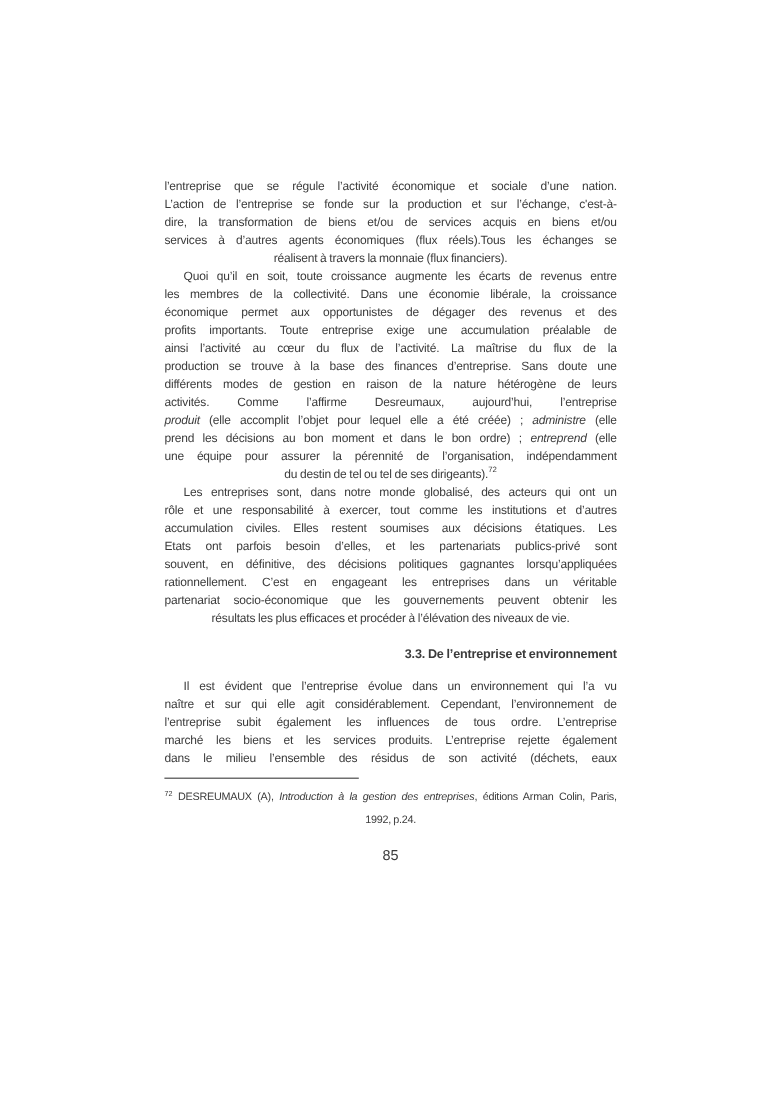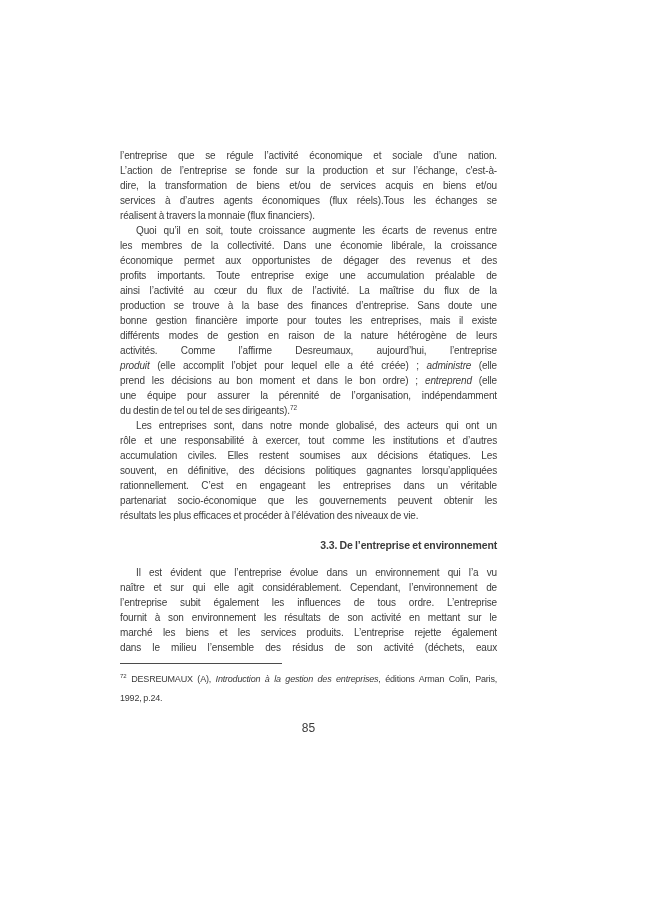--- a/index.html
+++ b/index.html
@@ -6,31 +6,31 @@
   .page {
     position: relative;
     width: 650px;
     height: 920px;
     background: #ffffff;
     overflow: hidden;
     font-family: "Liberation Sans", sans-serif;
   }
   .text-block {
     position: absolute;
-    left: 120px;
+    left: 137px;
     top: 148px;
     width: 377px;
     color: #3b3b3b;
     font-size: 10px;
     line-height: 15px;
     letter-spacing: -0.15px;
     word-spacing: -0.4px;
   }
   .para { margin: 0; }
-  .line { text-align: left; }
+  .line { text-align: center; }
   .line.just { text-align: justify; text-align-last: justify; }
   .line.first { text-indent: 16px; }
   em { }
   sup { vertical-align: super; font-size: 6.5px; line-height: 0; letter-spacing: 0; }
   .heading {
     font-weight: bold;
     font-size: 10.5px;
     margin: 15px 0 12px 0;
     text-indent: 16px;
     text-align: right;
@@ -69,43 +69,42 @@
           <div class="line just"><span>services à d’autres agents économiques (flux réels).Tous les échanges se</span></div>
           <div class="line"><span>réalisent à travers la monnaie (flux financiers).</span></div>
         </div>
         <div class="para">
           <div class="line just first"><span>Quoi qu’il en soit, toute croissance augmente les écarts de revenus entre</span></div>
           <div class="line just"><span>les membres de la collectivité. Dans une économie libérale, la croissance</span></div>
           <div class="line just"><span>économique permet aux opportunistes de dégager des revenus et des</span></div>
           <div class="line just"><span>profits importants. Toute entreprise exige une accumulation préalable de</span></div>
           <div class="line just"><span>ainsi l’activité au cœur du flux de l’activité. La maîtrise du flux de la</span></div>
           <div class="line just"><span>production se trouve à la base des finances d’entreprise. Sans doute une</span></div>
-          <div class="line just"><span>bonne gestion financière importe pour toutes les entreprises, mais il existe</span></div>
           <div class="line just"><span>différents modes de gestion en raison de la nature hétérogène de leurs</span></div>
           <div class="line just"><span>activités. Comme l’affirme Desreumaux, aujourd’hui, l’entreprise</span></div>
           <div class="line just"><em>produit</em><span> (elle accomplit l’objet pour lequel elle a été créée) ; </span><em>administre</em><span> (elle</span></div>
           <div class="line just"><span>prend les décisions au bon moment et dans le bon ordre) ; </span><em>entreprend</em><span> (elle</span></div>
           <div class="line just"><span>une équipe pour assurer la pérennité de l’organisation, indépendamment</span></div>
           <div class="line"><span>du destin de tel ou tel de ses dirigeants).</span><sup>72</sup></div>
         </div>
         <div class="para">
           <div class="line just first"><span>Les entreprises sont, dans notre monde globalisé, des acteurs qui ont un</span></div>
           <div class="line just"><span>rôle et une responsabilité à exercer, tout comme les institutions et d’autres</span></div>
           <div class="line just"><span>accumulation civiles. Elles restent soumises aux décisions étatiques. Les</span></div>
+          <div class="line just"><span>Etats ont parfois besoin d’elles, et les partenariats publics-privé sont</span></div>
           <div class="line just"><span>souvent, en définitive, des décisions politiques gagnantes lorsqu’appliquées</span></div>
           <div class="line just"><span>rationnellement. C’est en engageant les entreprises dans un véritable</span></div>
           <div class="line just"><span>partenariat socio-économique que les gouvernements peuvent obtenir les</span></div>
           <div class="line"><span>résultats les plus efficaces et procéder à l’élévation des niveaux de vie.</span></div>
         </div>
         <div class="heading">3.3. De l’entreprise et environnement</div>
         <div class="para">
           <div class="line just first"><span>Il est évident que l’entreprise évolue dans un environnement qui l’a vu</span></div>
           <div class="line just"><span>naître et sur qui elle agit considérablement. Cependant, l’environnement de</span></div>
           <div class="line just"><span>l’entreprise subit également les influences de tous ordre. L’entreprise</span></div>
-          <div class="line just"><span>fournit à son environnement les résultats de son activité en mettant sur le</span></div>
           <div class="line just"><span>marché les biens et les services produits. L’entreprise rejette également</span></div>
           <div class="line just"><span>dans le milieu l’ensemble des résidus de son activité (déchets, eaux</span></div>
         </div>
       </div>
     <div class="footnote-separator"></div>
     <div class="footnote-text">
         <div class="line just"><sup>72</sup><span> DESREUMAUX (A), </span><em>Introduction à la gestion des entreprises</em><span>, éditions Arman Colin, Paris,</span></div>
         <div class="line"><span>1992, p.24.</span></div>
       </div>
     <div class="page-number">85</div>

